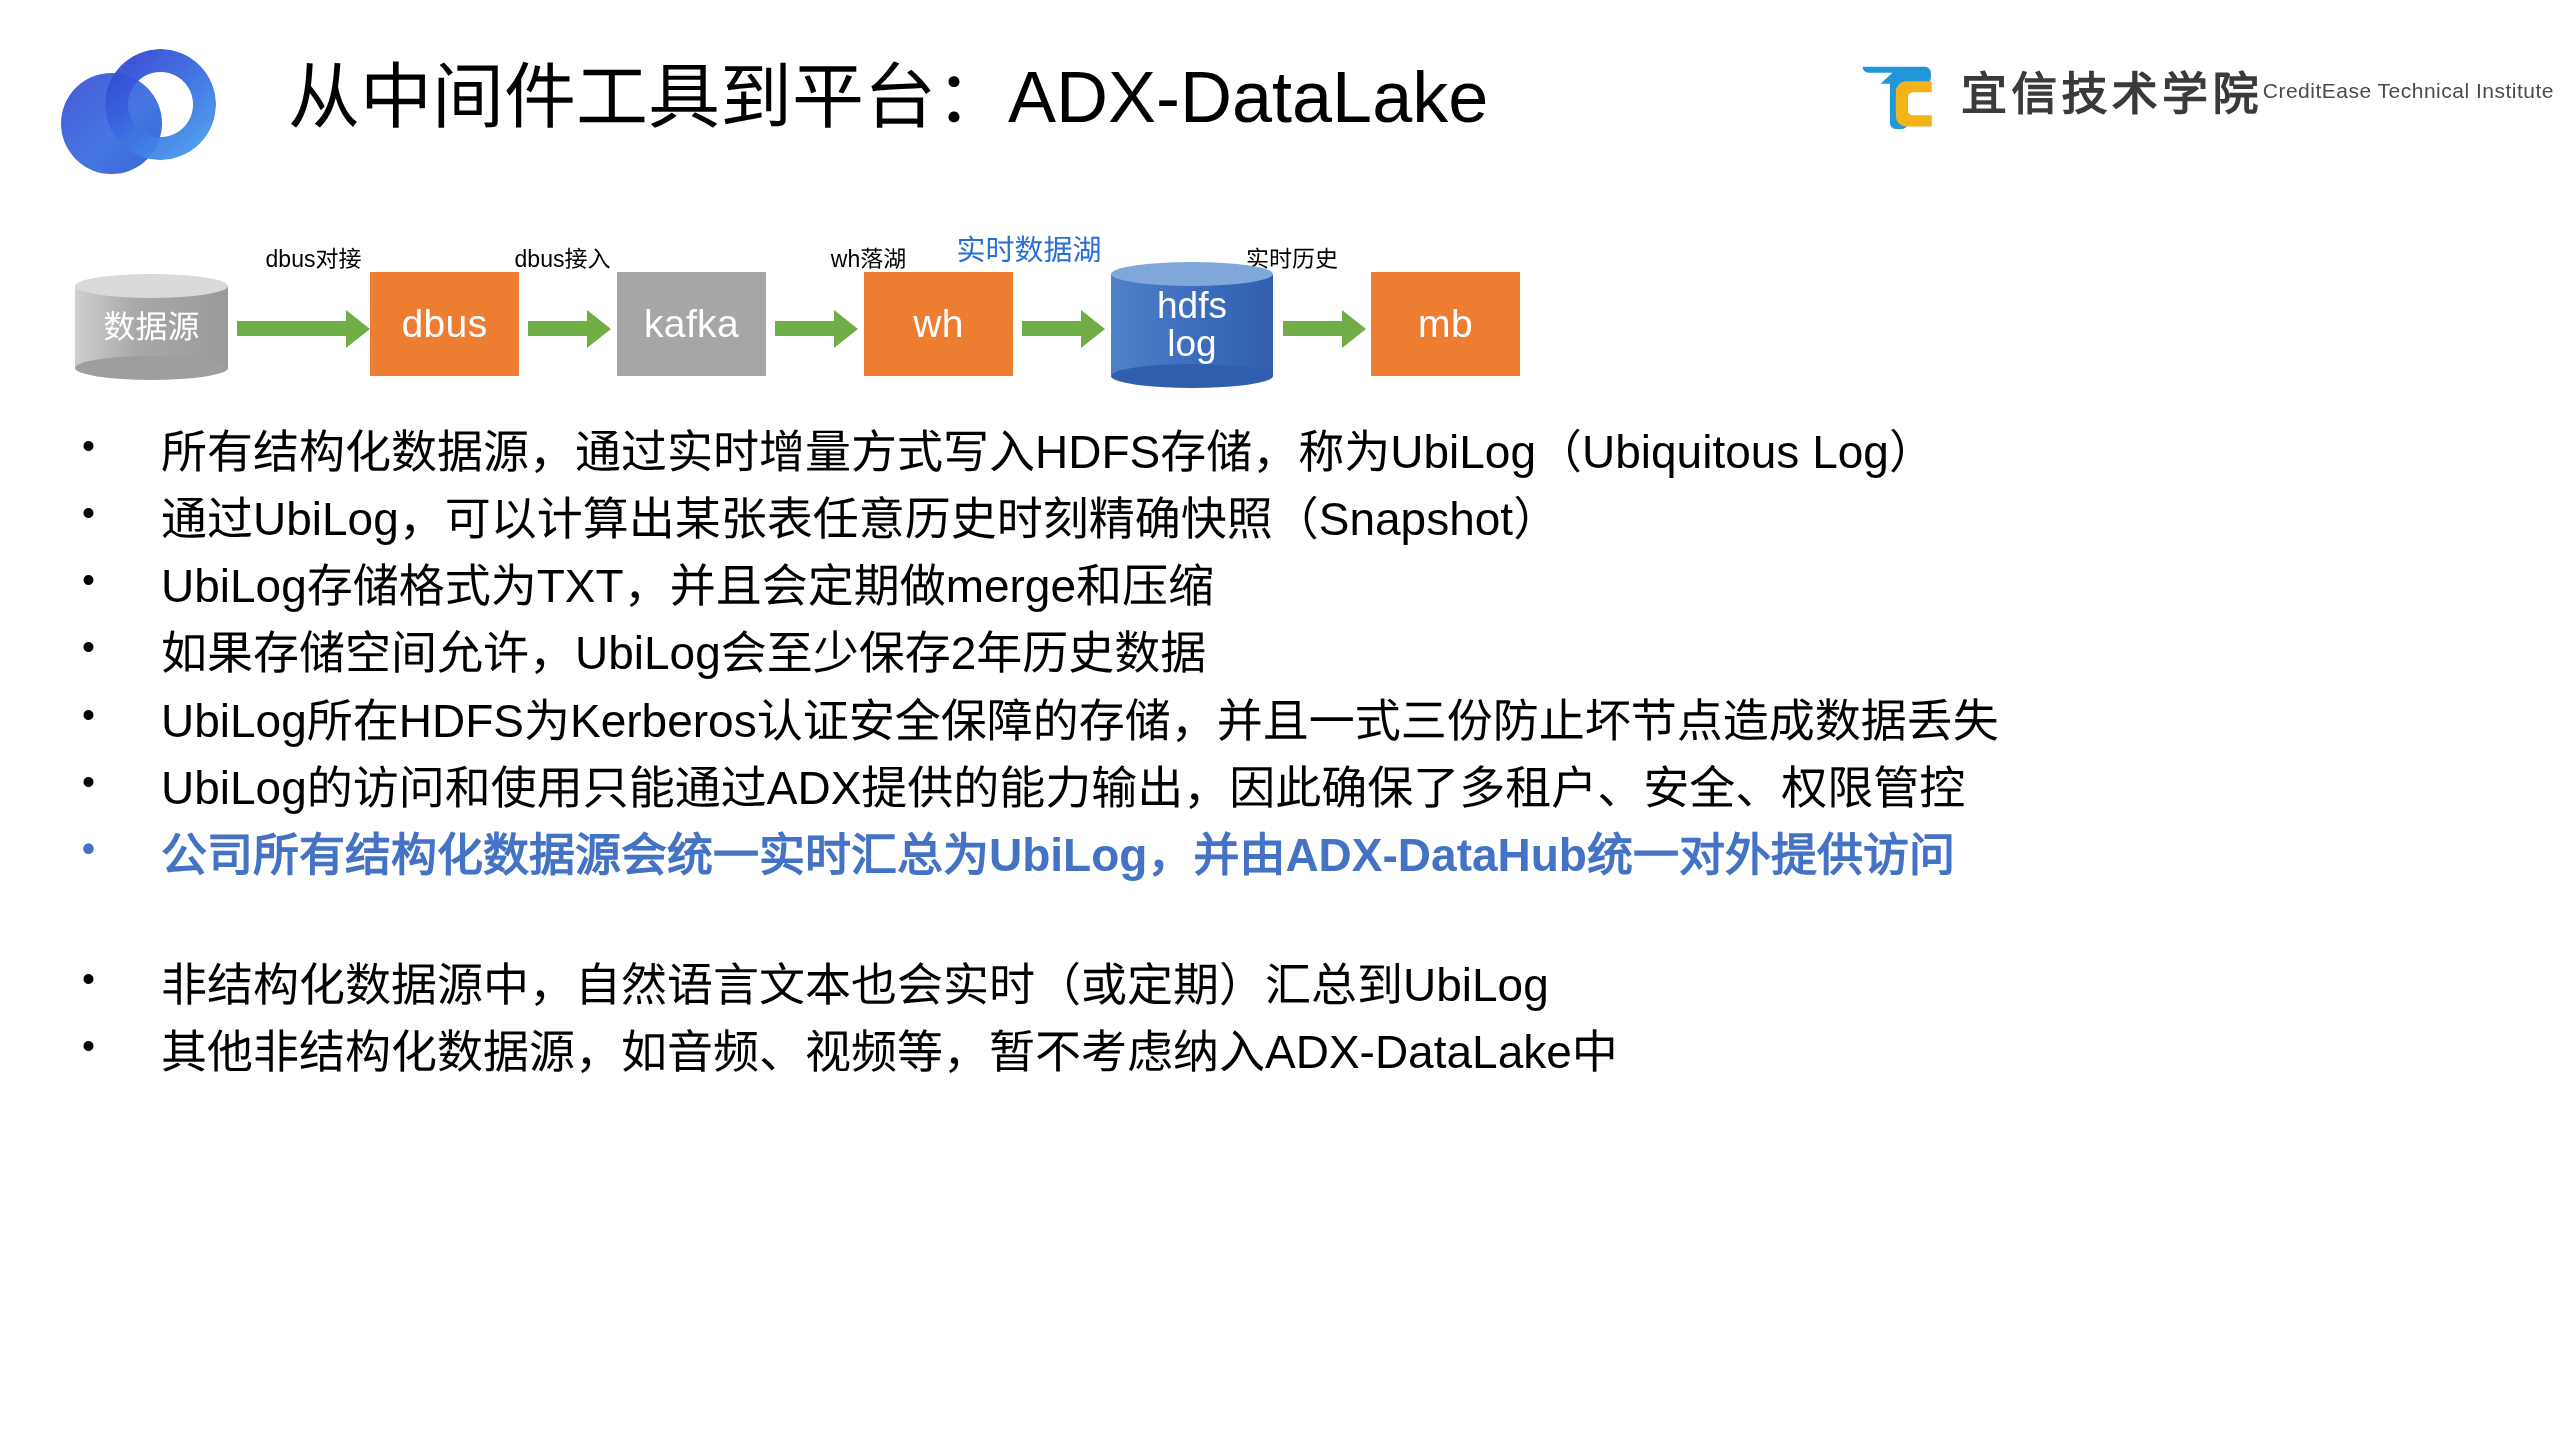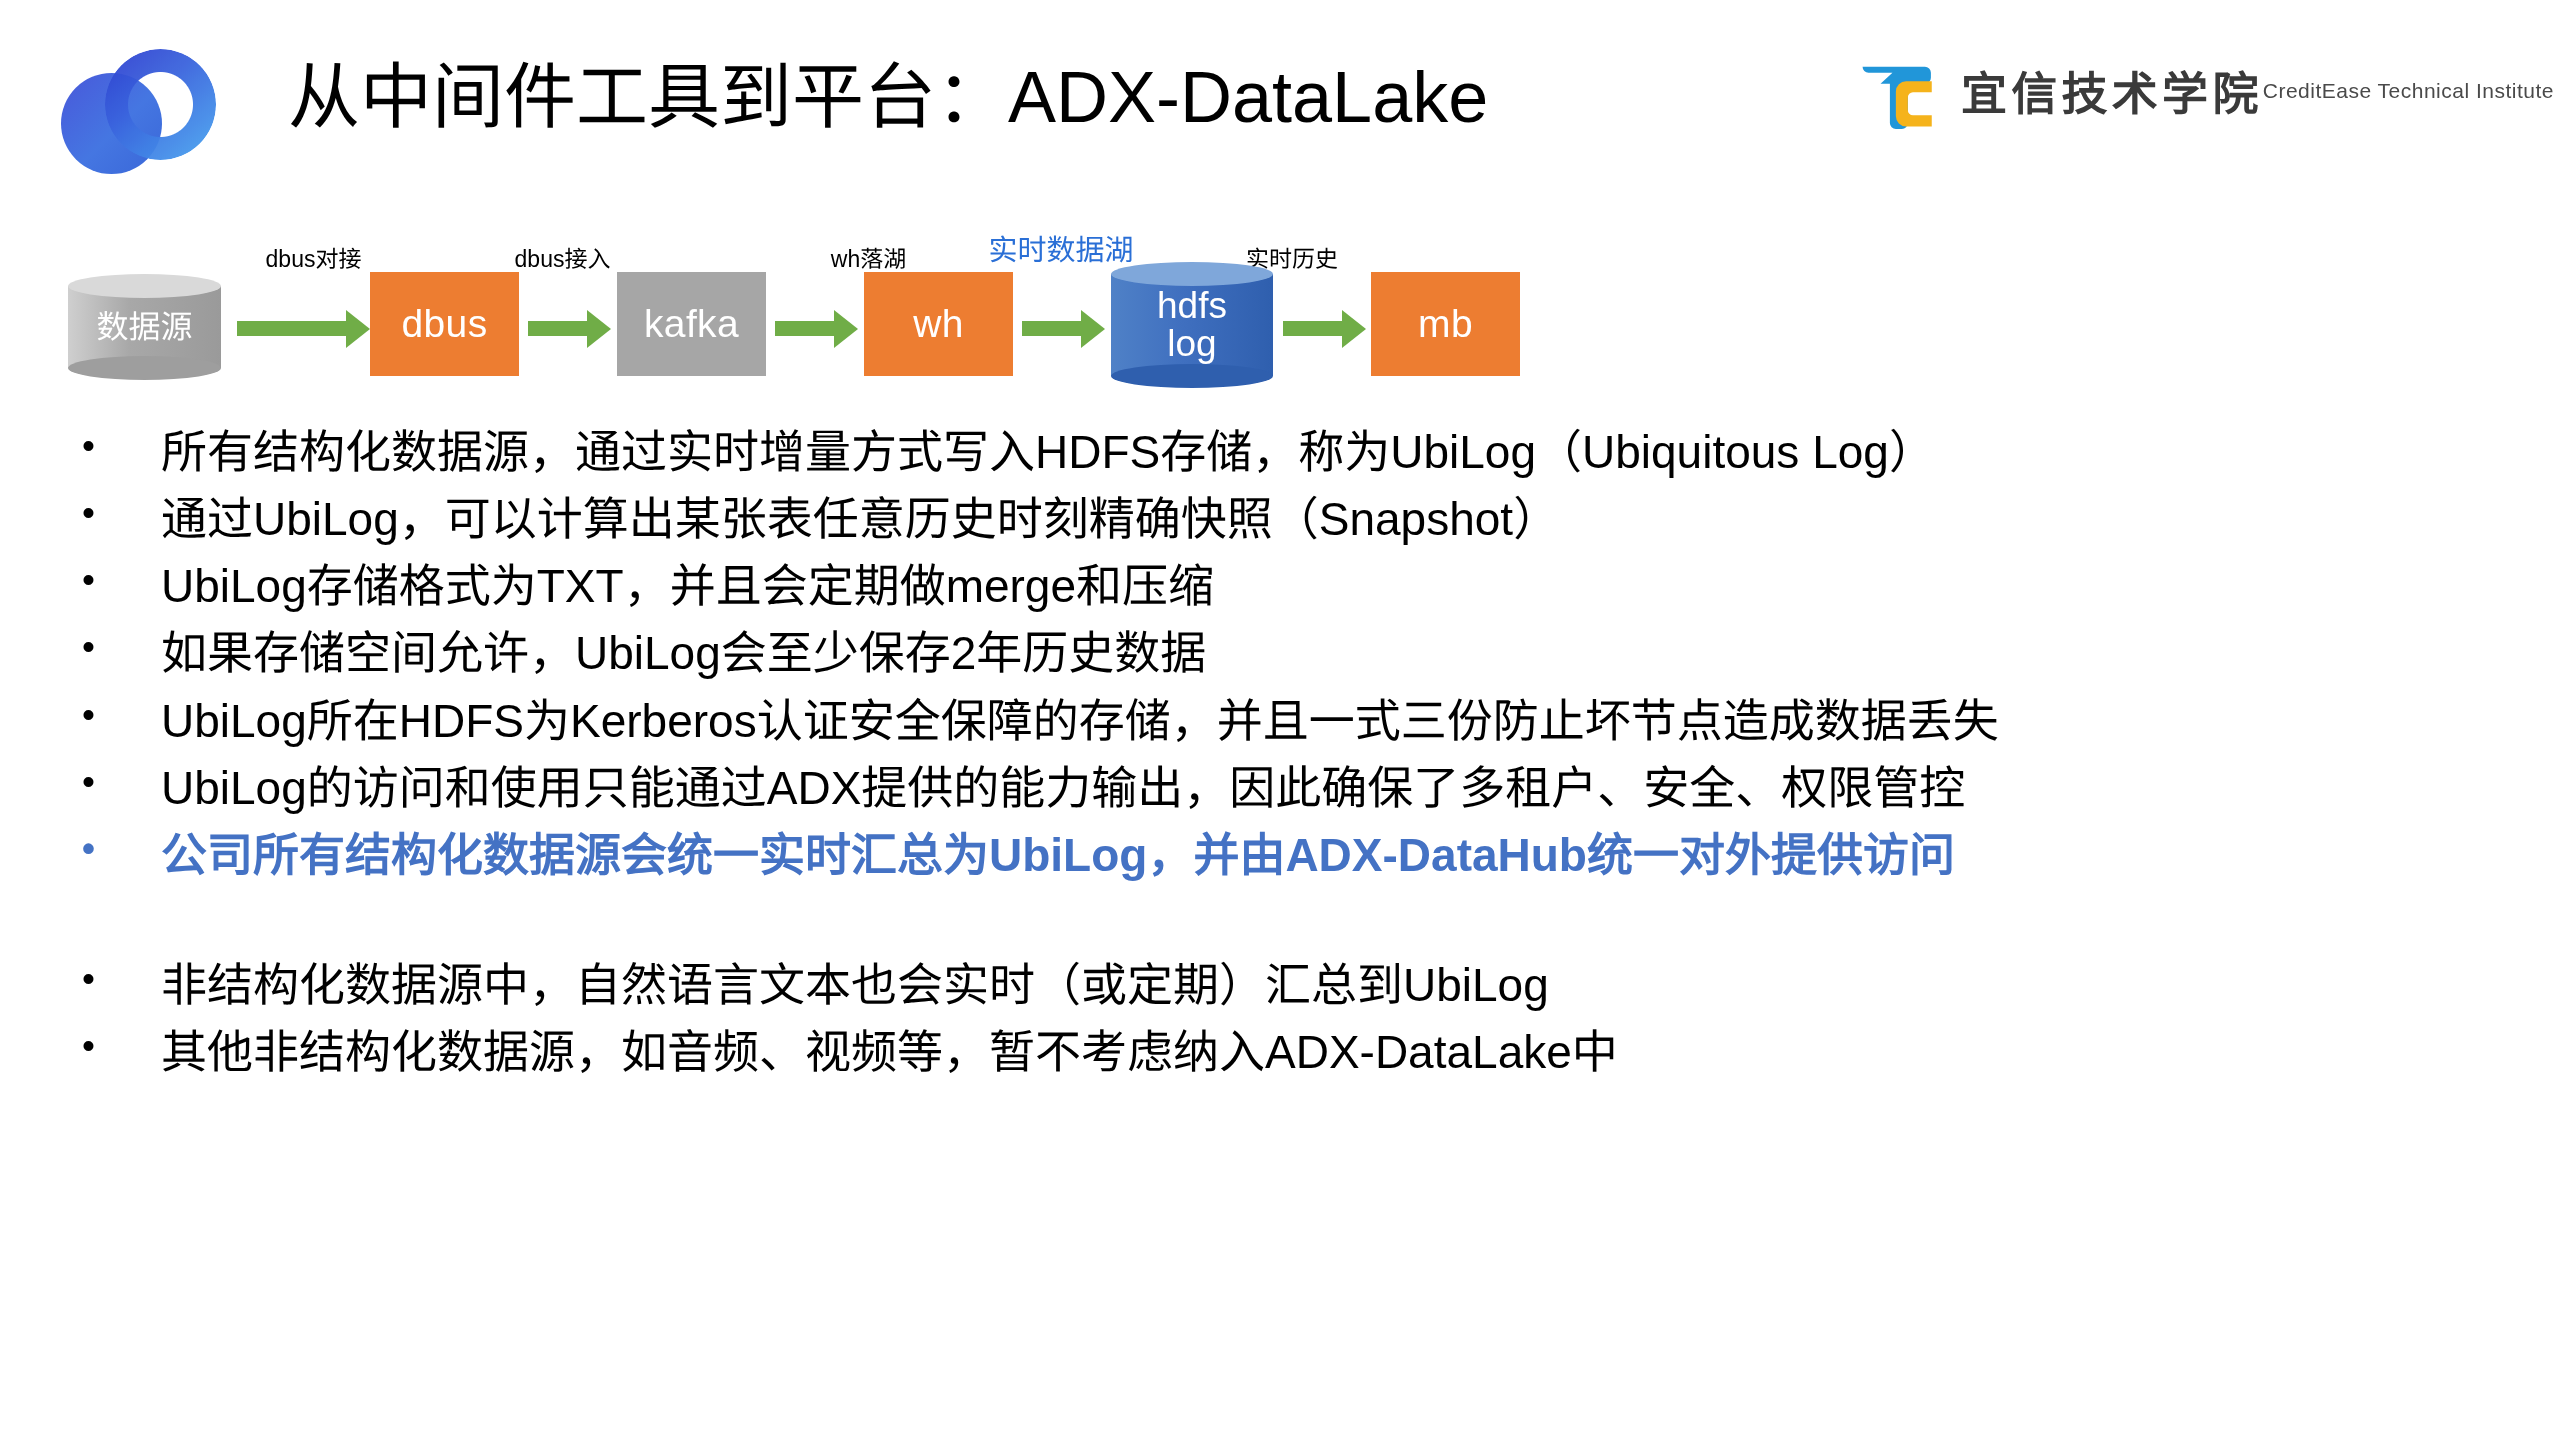--- a/index.html
+++ b/index.html
@@ -243,24 +243,24 @@
       <div class="tc-en">CreditEase Technical Institute</div>
     </div>
   </div>
 </div>
 
 <div class="pipeline">
 
   <div class="caption" style="left:237px; top:17px; width:153px;">dbus对接</div>
   <div class="caption" style="left:486px; top:17px; width:153px;">dbus接入</div>
   <div class="caption" style="left:792px; top:17px; width:153px;">wh落湖</div>
-  <div class="caption accent" style="left:959px; top:3.4px; width:204px;">实时数据湖</div>
+  <div class="caption accent" style="left:927px; top:3.4px; width:204px;">实时数据湖</div>
   <div class="caption" style="left:1211px; top:17px; width:162px;">实时历史</div>
 
-  <div class="cyl gray" style="left:68px; top:51px; width:153px; height:106px;">
+  <div class="cyl gray" style="left:75px; top:51px; width:153px; height:106px;">
     <div class="cyl-body"></div>
     <div class="cyl-top"></div>
     <div class="cyl-bot"></div>
     <div class="cyl-label" style="font-size:32px;">数据源</div>
   </div>
 
   <div class="arrow" style="left:237px; top:98px; width:111px;"></div>
 
   <div class="node box orange" style="left:370px; top:49px; width:149px; height:104px;">dbus</div>
 

